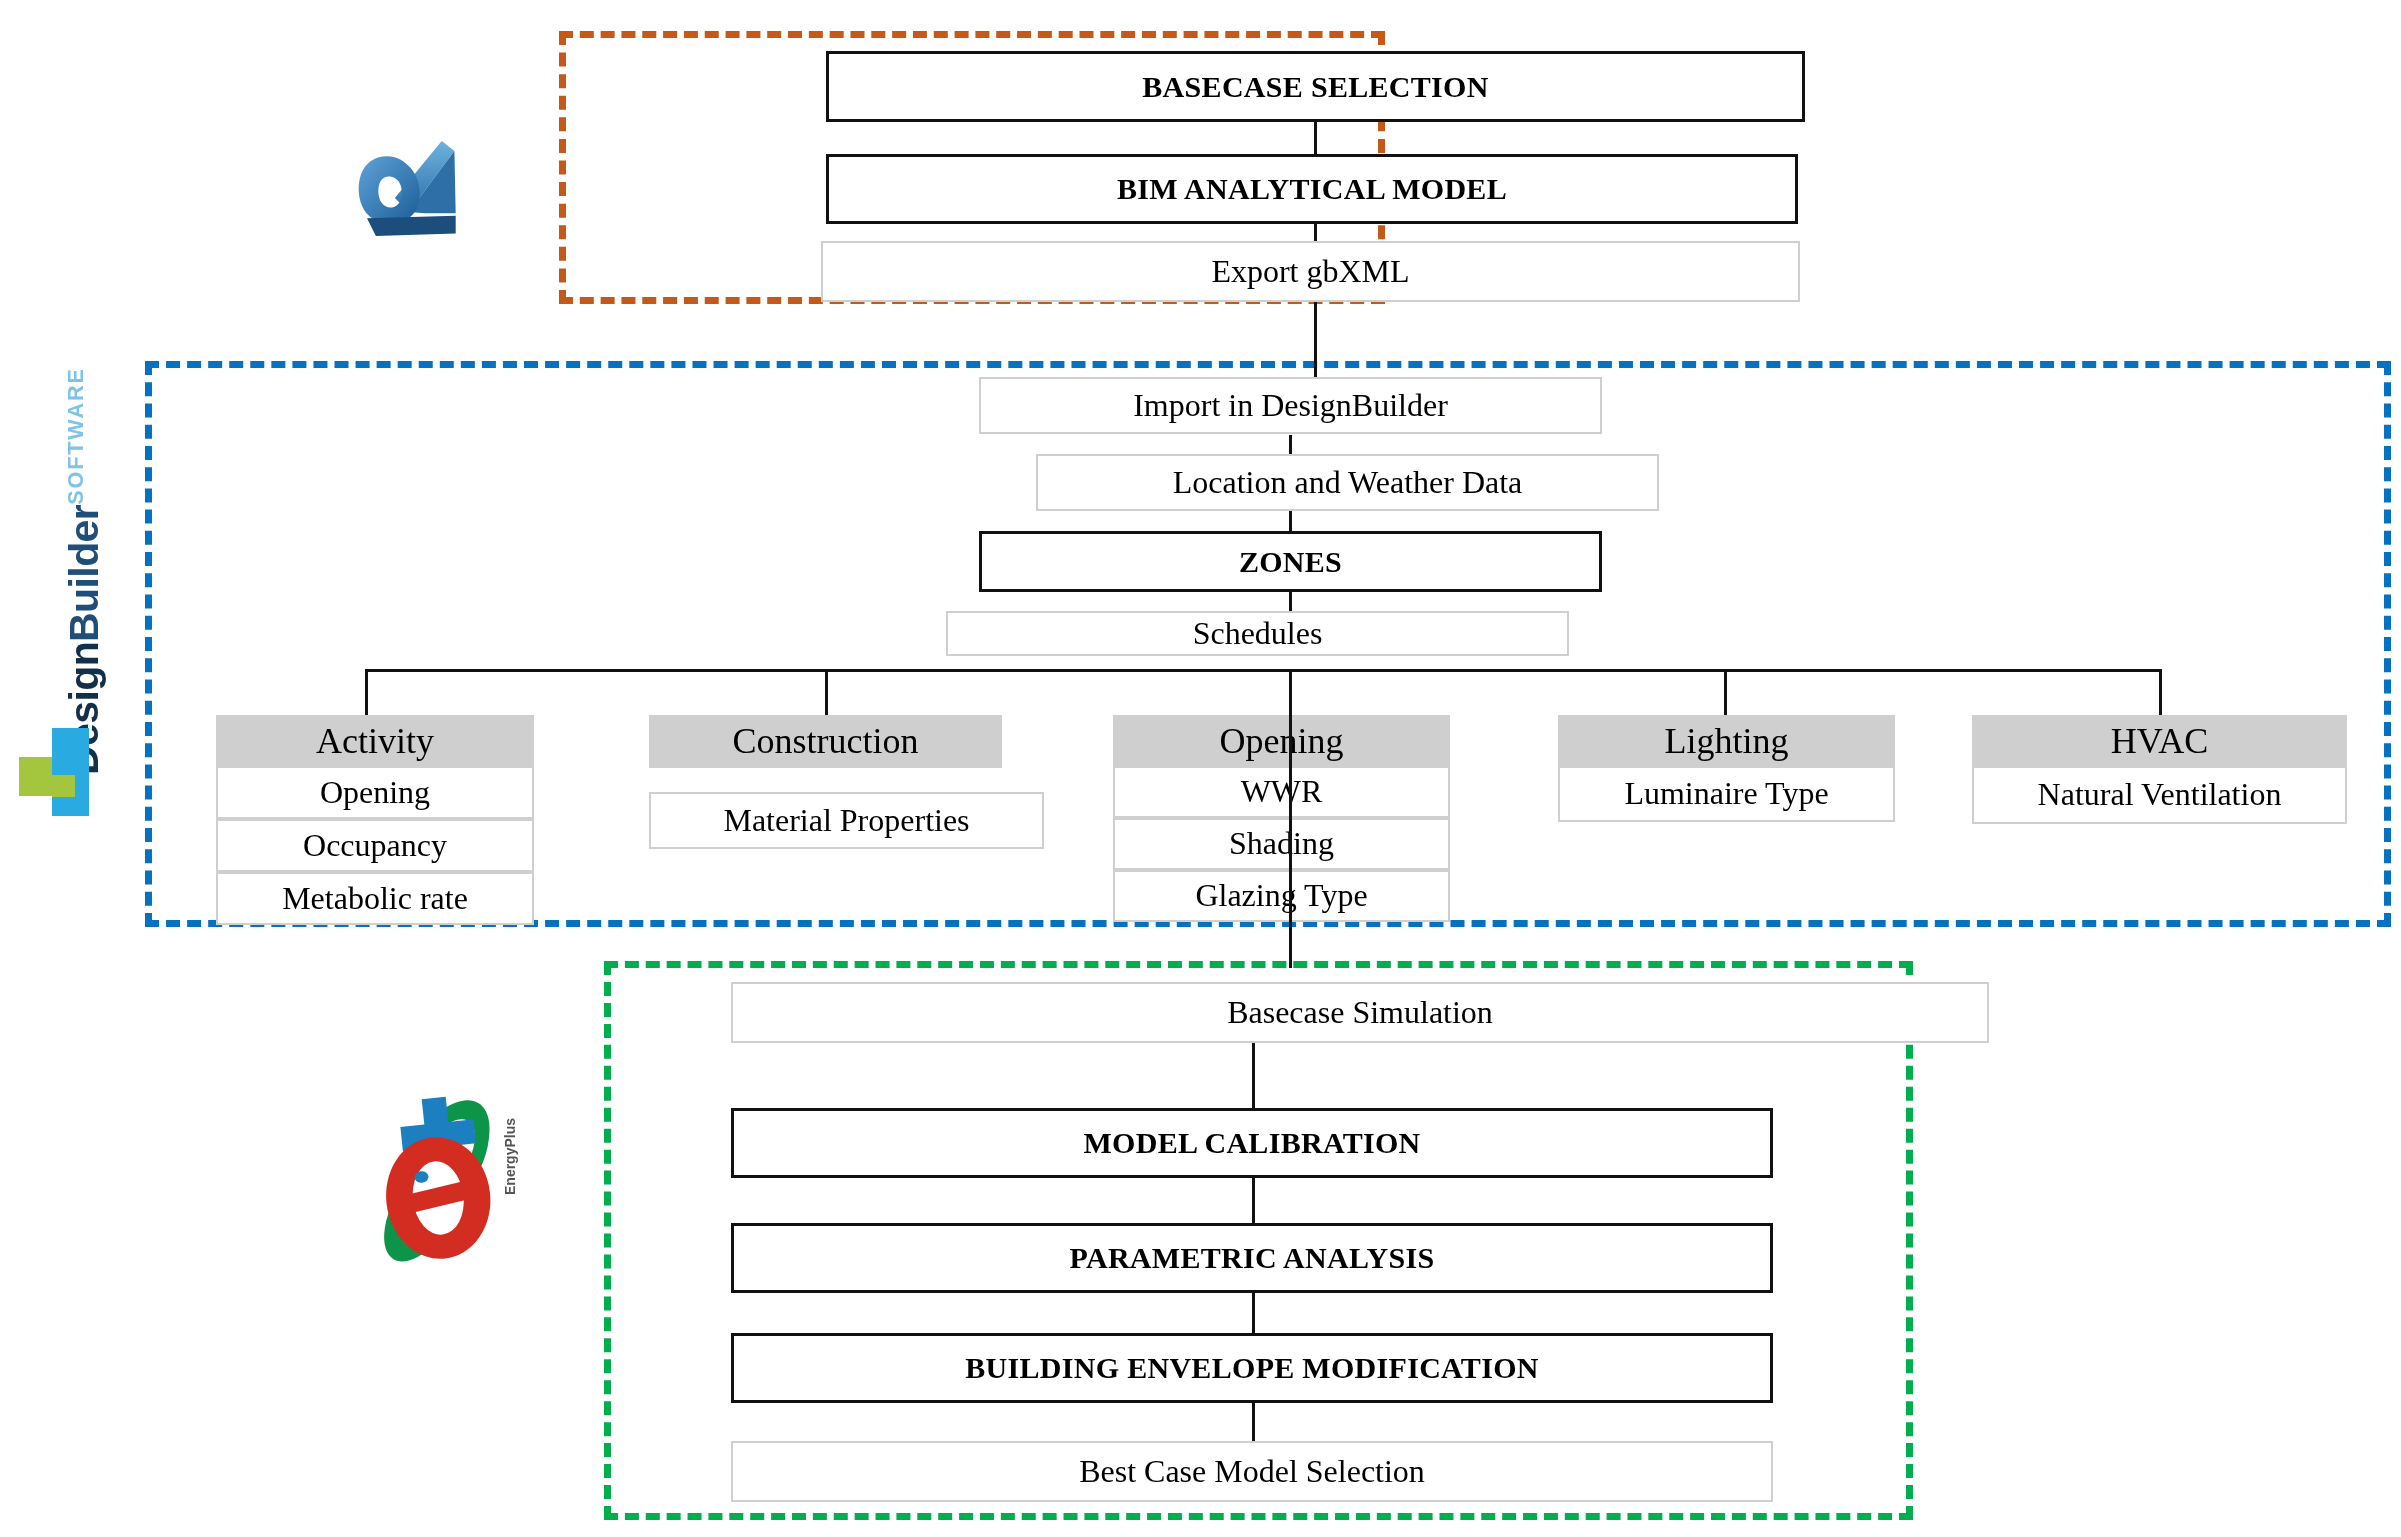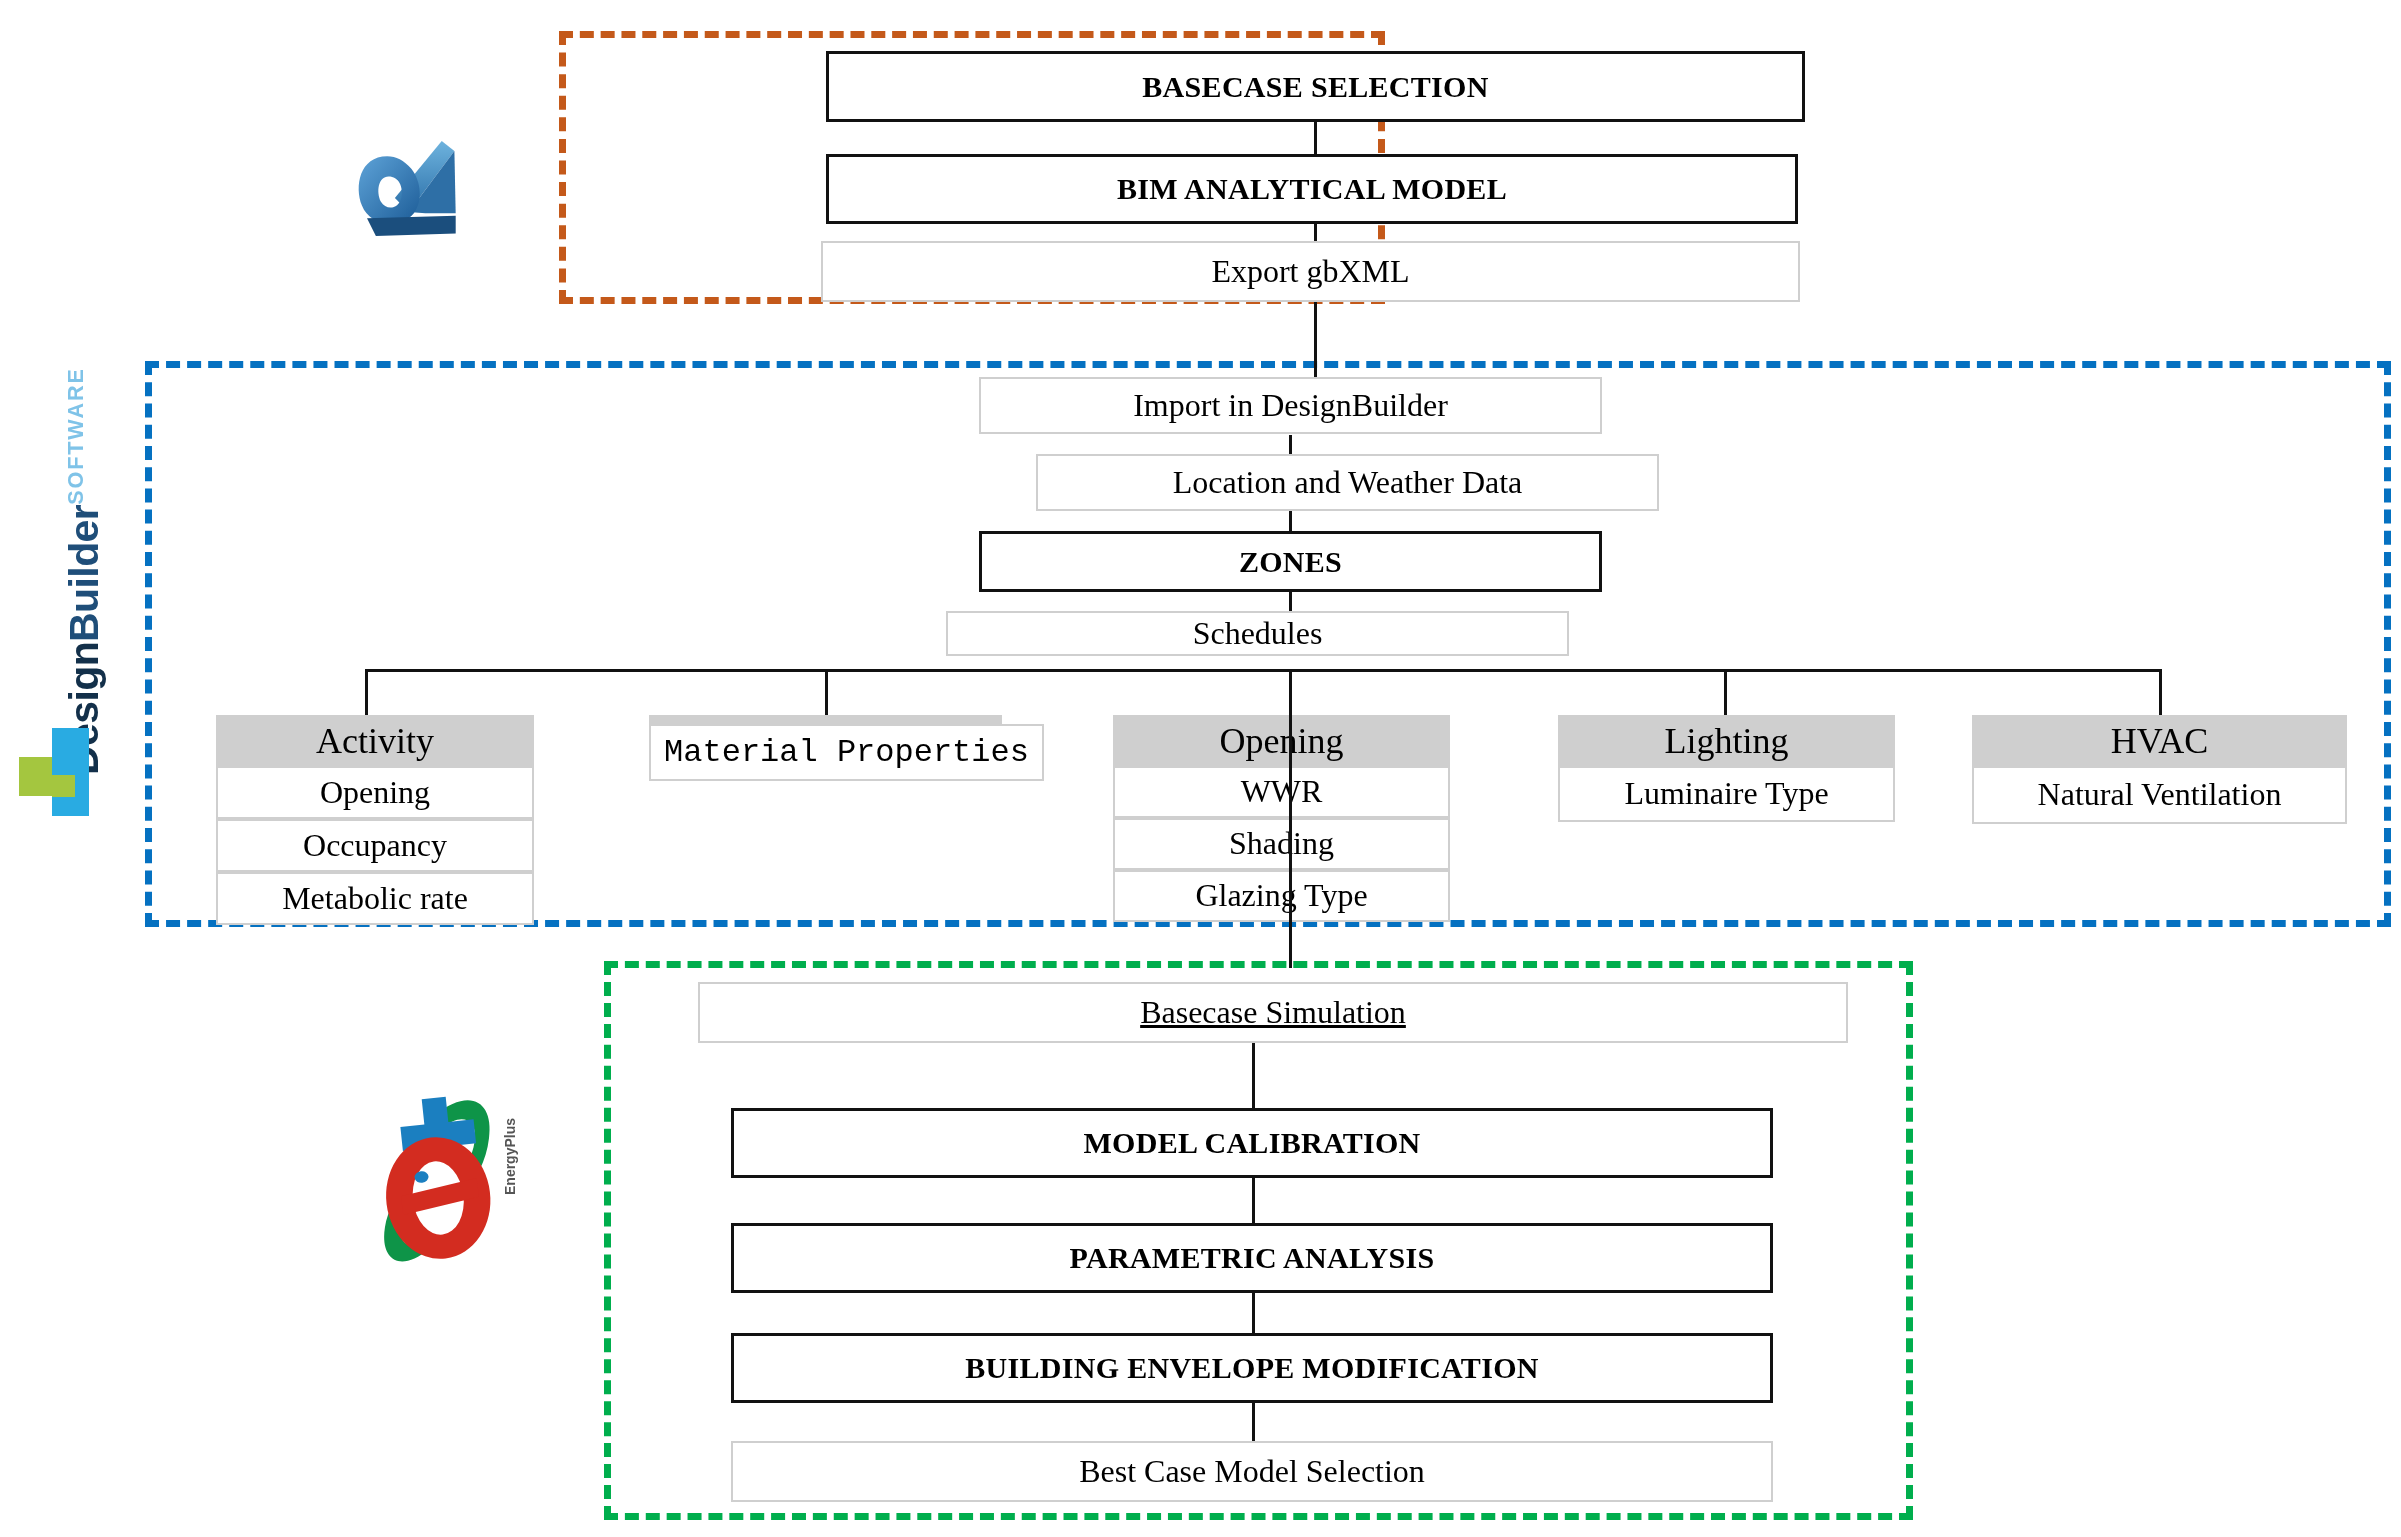--- a/index.html
+++ b/index.html
@@ -187,36 +187,36 @@
   <div class="vline" style="left:1289px;top:669px;height:46px;"></div>
   <div class="vline" style="left:1724px;top:669px;height:46px;"></div>
   <div class="vline" style="left:2159px;top:669px;height:46px;"></div>
 
   <div class="box head fs-lg" style="left:216px;top:715px;width:318px;height:53px;">Activity</div>
   <div class="box light fs-md" style="left:216px;top:766px;width:318px;height:53px;">Opening</div>
   <div class="box light fs-md" style="left:216px;top:819px;width:318px;height:53px;">Occupancy</div>
   <div class="box light fs-md" style="left:216px;top:872px;width:318px;height:53px;">Metabolic rate</div>
 
   <div class="box head fs-lg" style="left:649px;top:715px;width:353px;height:53px;">Construction</div>
-  <div class="box light fs-md" style="left:649px;top:724px;width:395px;height:57px;font-family:Liberation Mono, monospace;">Material Properties</div>
+  <div class="box light fs-md" style="left:649px;top:792px;width:395px;height:57px;">Material Properties</div>
 
   <div class="box head fs-lg" style="left:1113px;top:715px;width:337px;height:53px;">Opening</div>
   <div class="box light fs-md" style="left:1113px;top:766px;width:337px;height:52px;">WWR</div>
   <div class="box light fs-md" style="left:1113px;top:818px;width:337px;height:52px;">Shading</div>
   <div class="box light fs-md" style="left:1113px;top:870px;width:337px;height:52px;">Glazing Type</div>
 
   <div class="box head fs-lg" style="left:1558px;top:715px;width:337px;height:53px;">Lighting</div>
   <div class="box light fs-md" style="left:1558px;top:766px;width:337px;height:56px;">Luminaire Type</div>
 
   <div class="box head fs-lg" style="left:1972px;top:715px;width:375px;height:53px;">HVAC</div>
   <div class="box light fs-md" style="left:1972px;top:766px;width:375px;height:58px;">Natural Ventilation</div>
 
   <div class="vline" style="left:1289px;top:669px;height:299px;"></div>
 
-  <div class="box light fs-md" style="left:698px;top:982px;width:1150px;height:61px;text-decoration:underline;">Basecase Simulation</div>
+  <div class="box light fs-md" style="left:731px;top:982px;width:1258px;height:61px;">Basecase Simulation</div>
 
   <div class="vline" style="left:1252px;top:1043px;height:71px;"></div>
 
   <div class="box strong fs-xl" style="left:731px;top:1108px;width:1042px;height:70px;">MODEL CALIBRATION</div>
 
   <div class="vline" style="left:1252px;top:1178px;height:61px;"></div>
 
   <div class="box strong fs-xl" style="left:731px;top:1223px;width:1042px;height:70px;">PARAMETRIC ANALYSIS</div>
 
   <div class="vline" style="left:1252px;top:1293px;height:50px;"></div>

